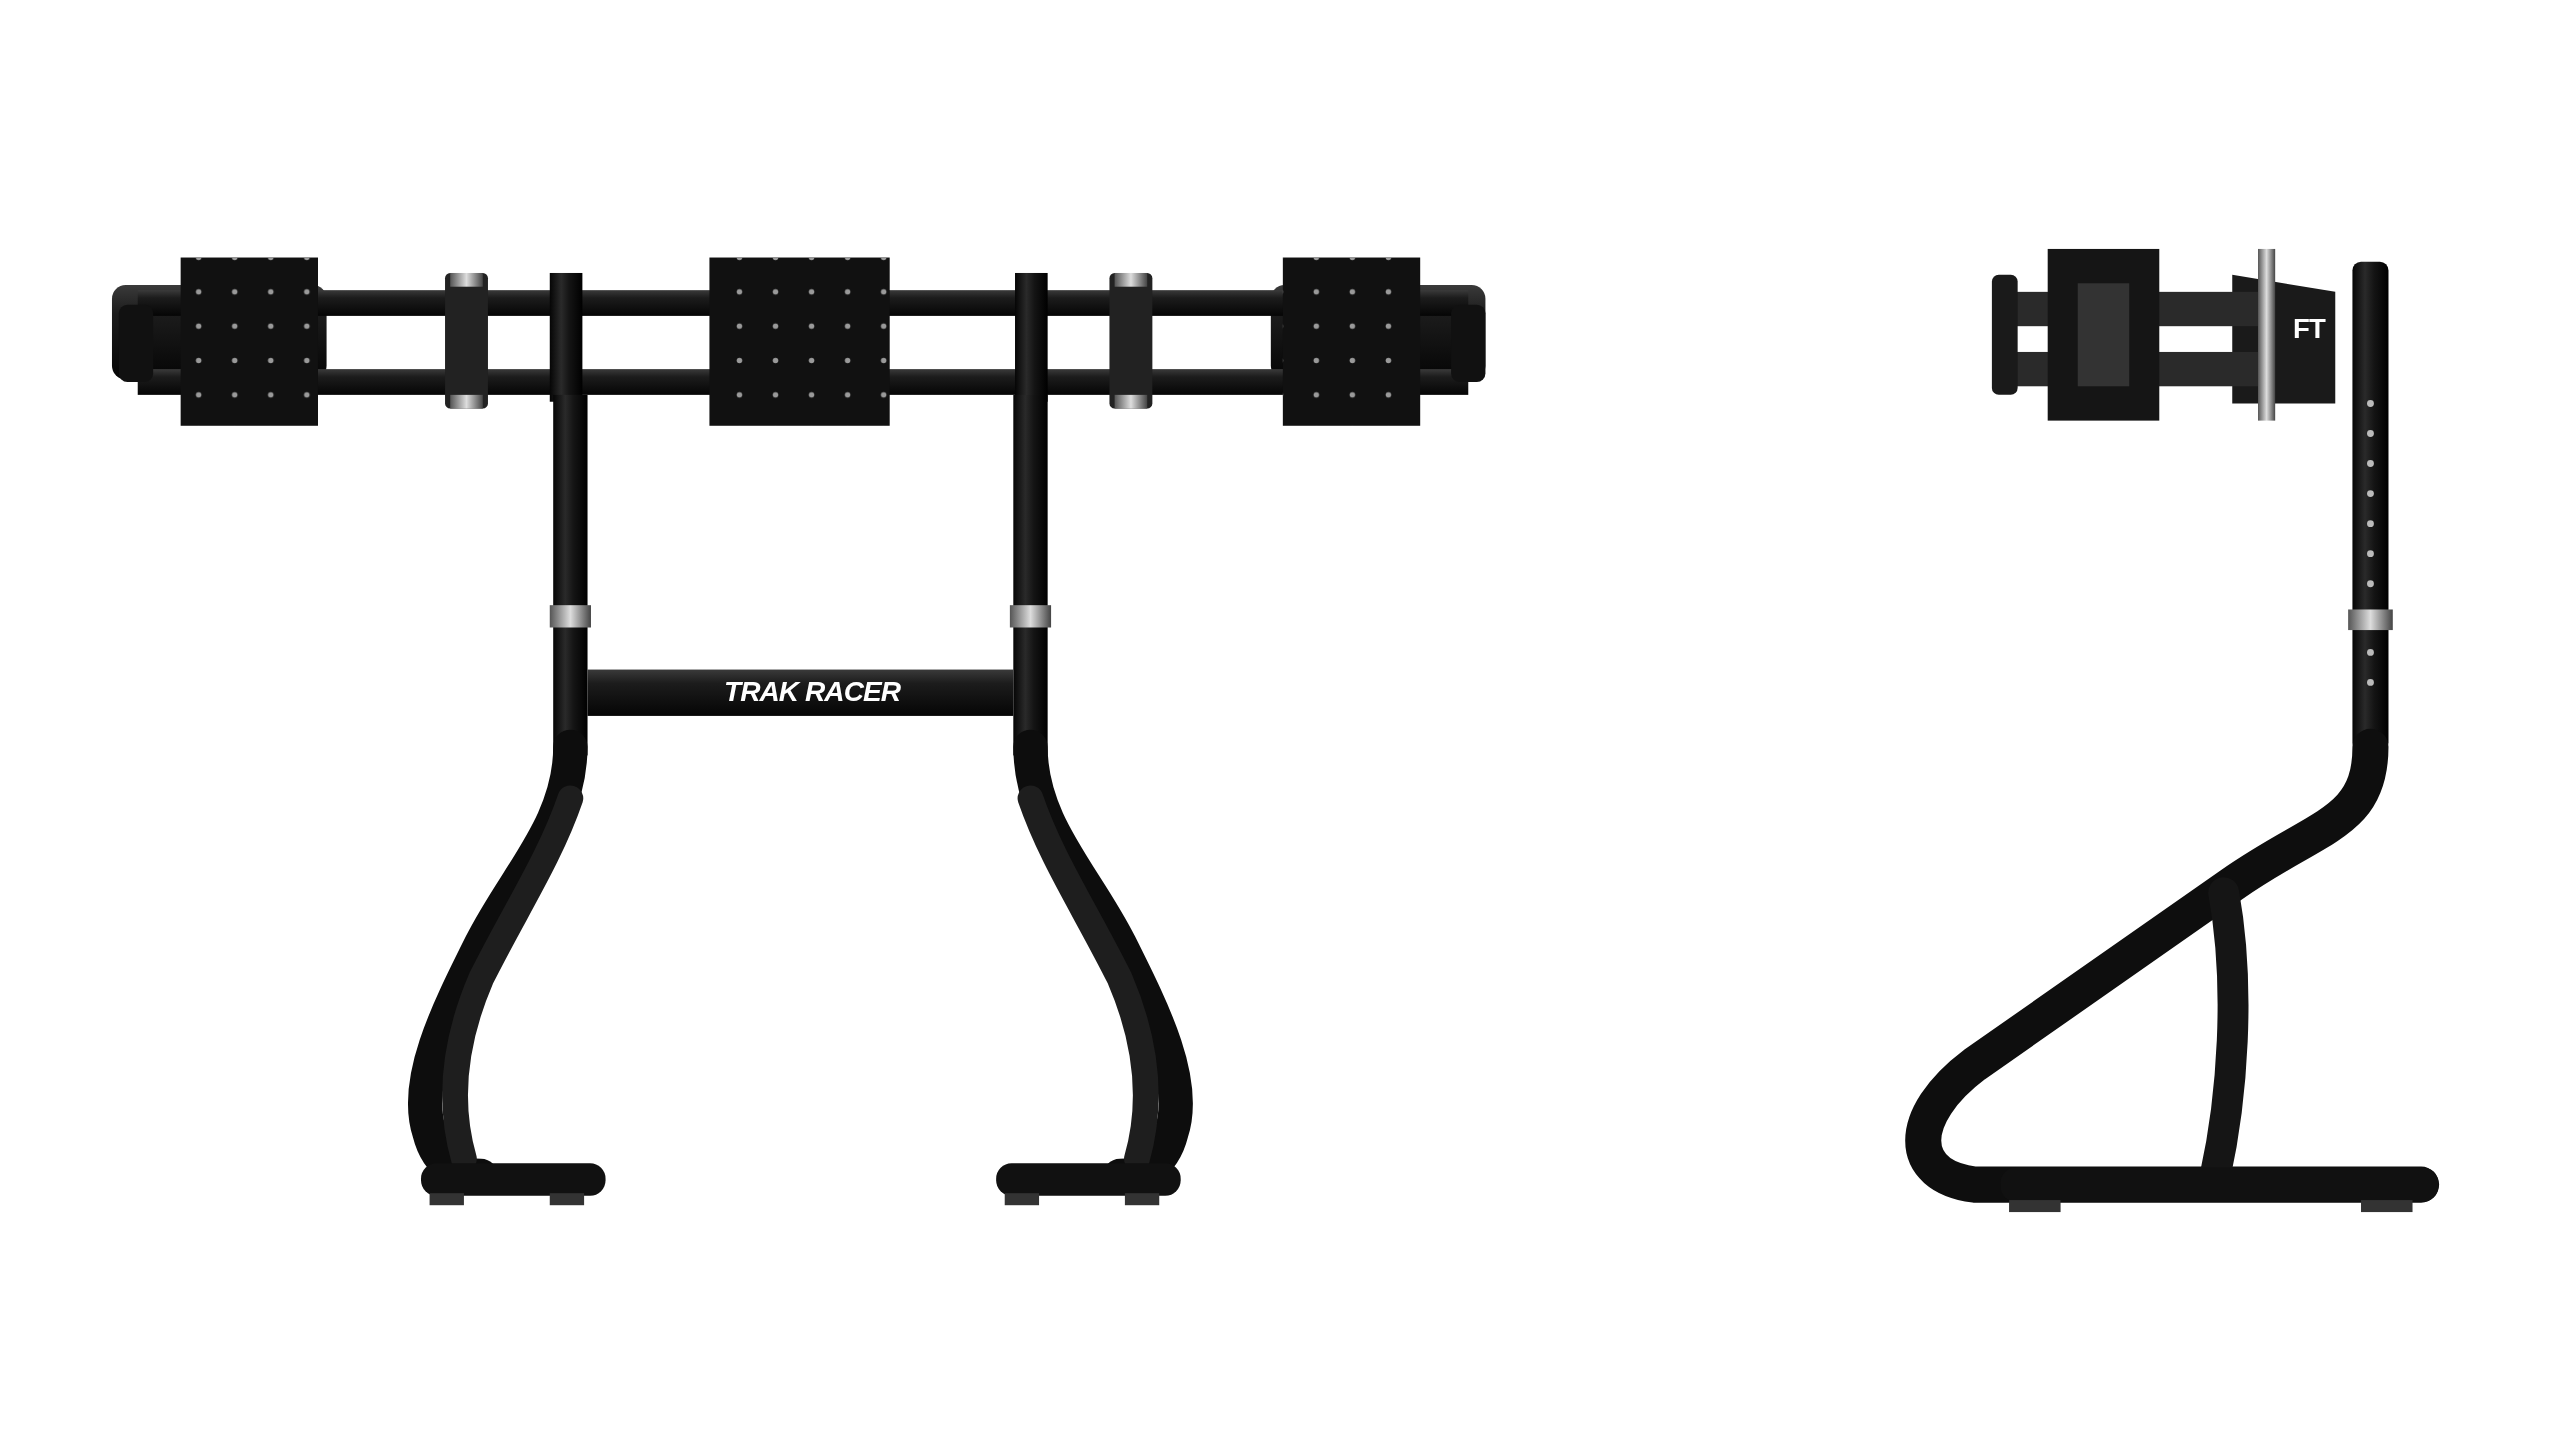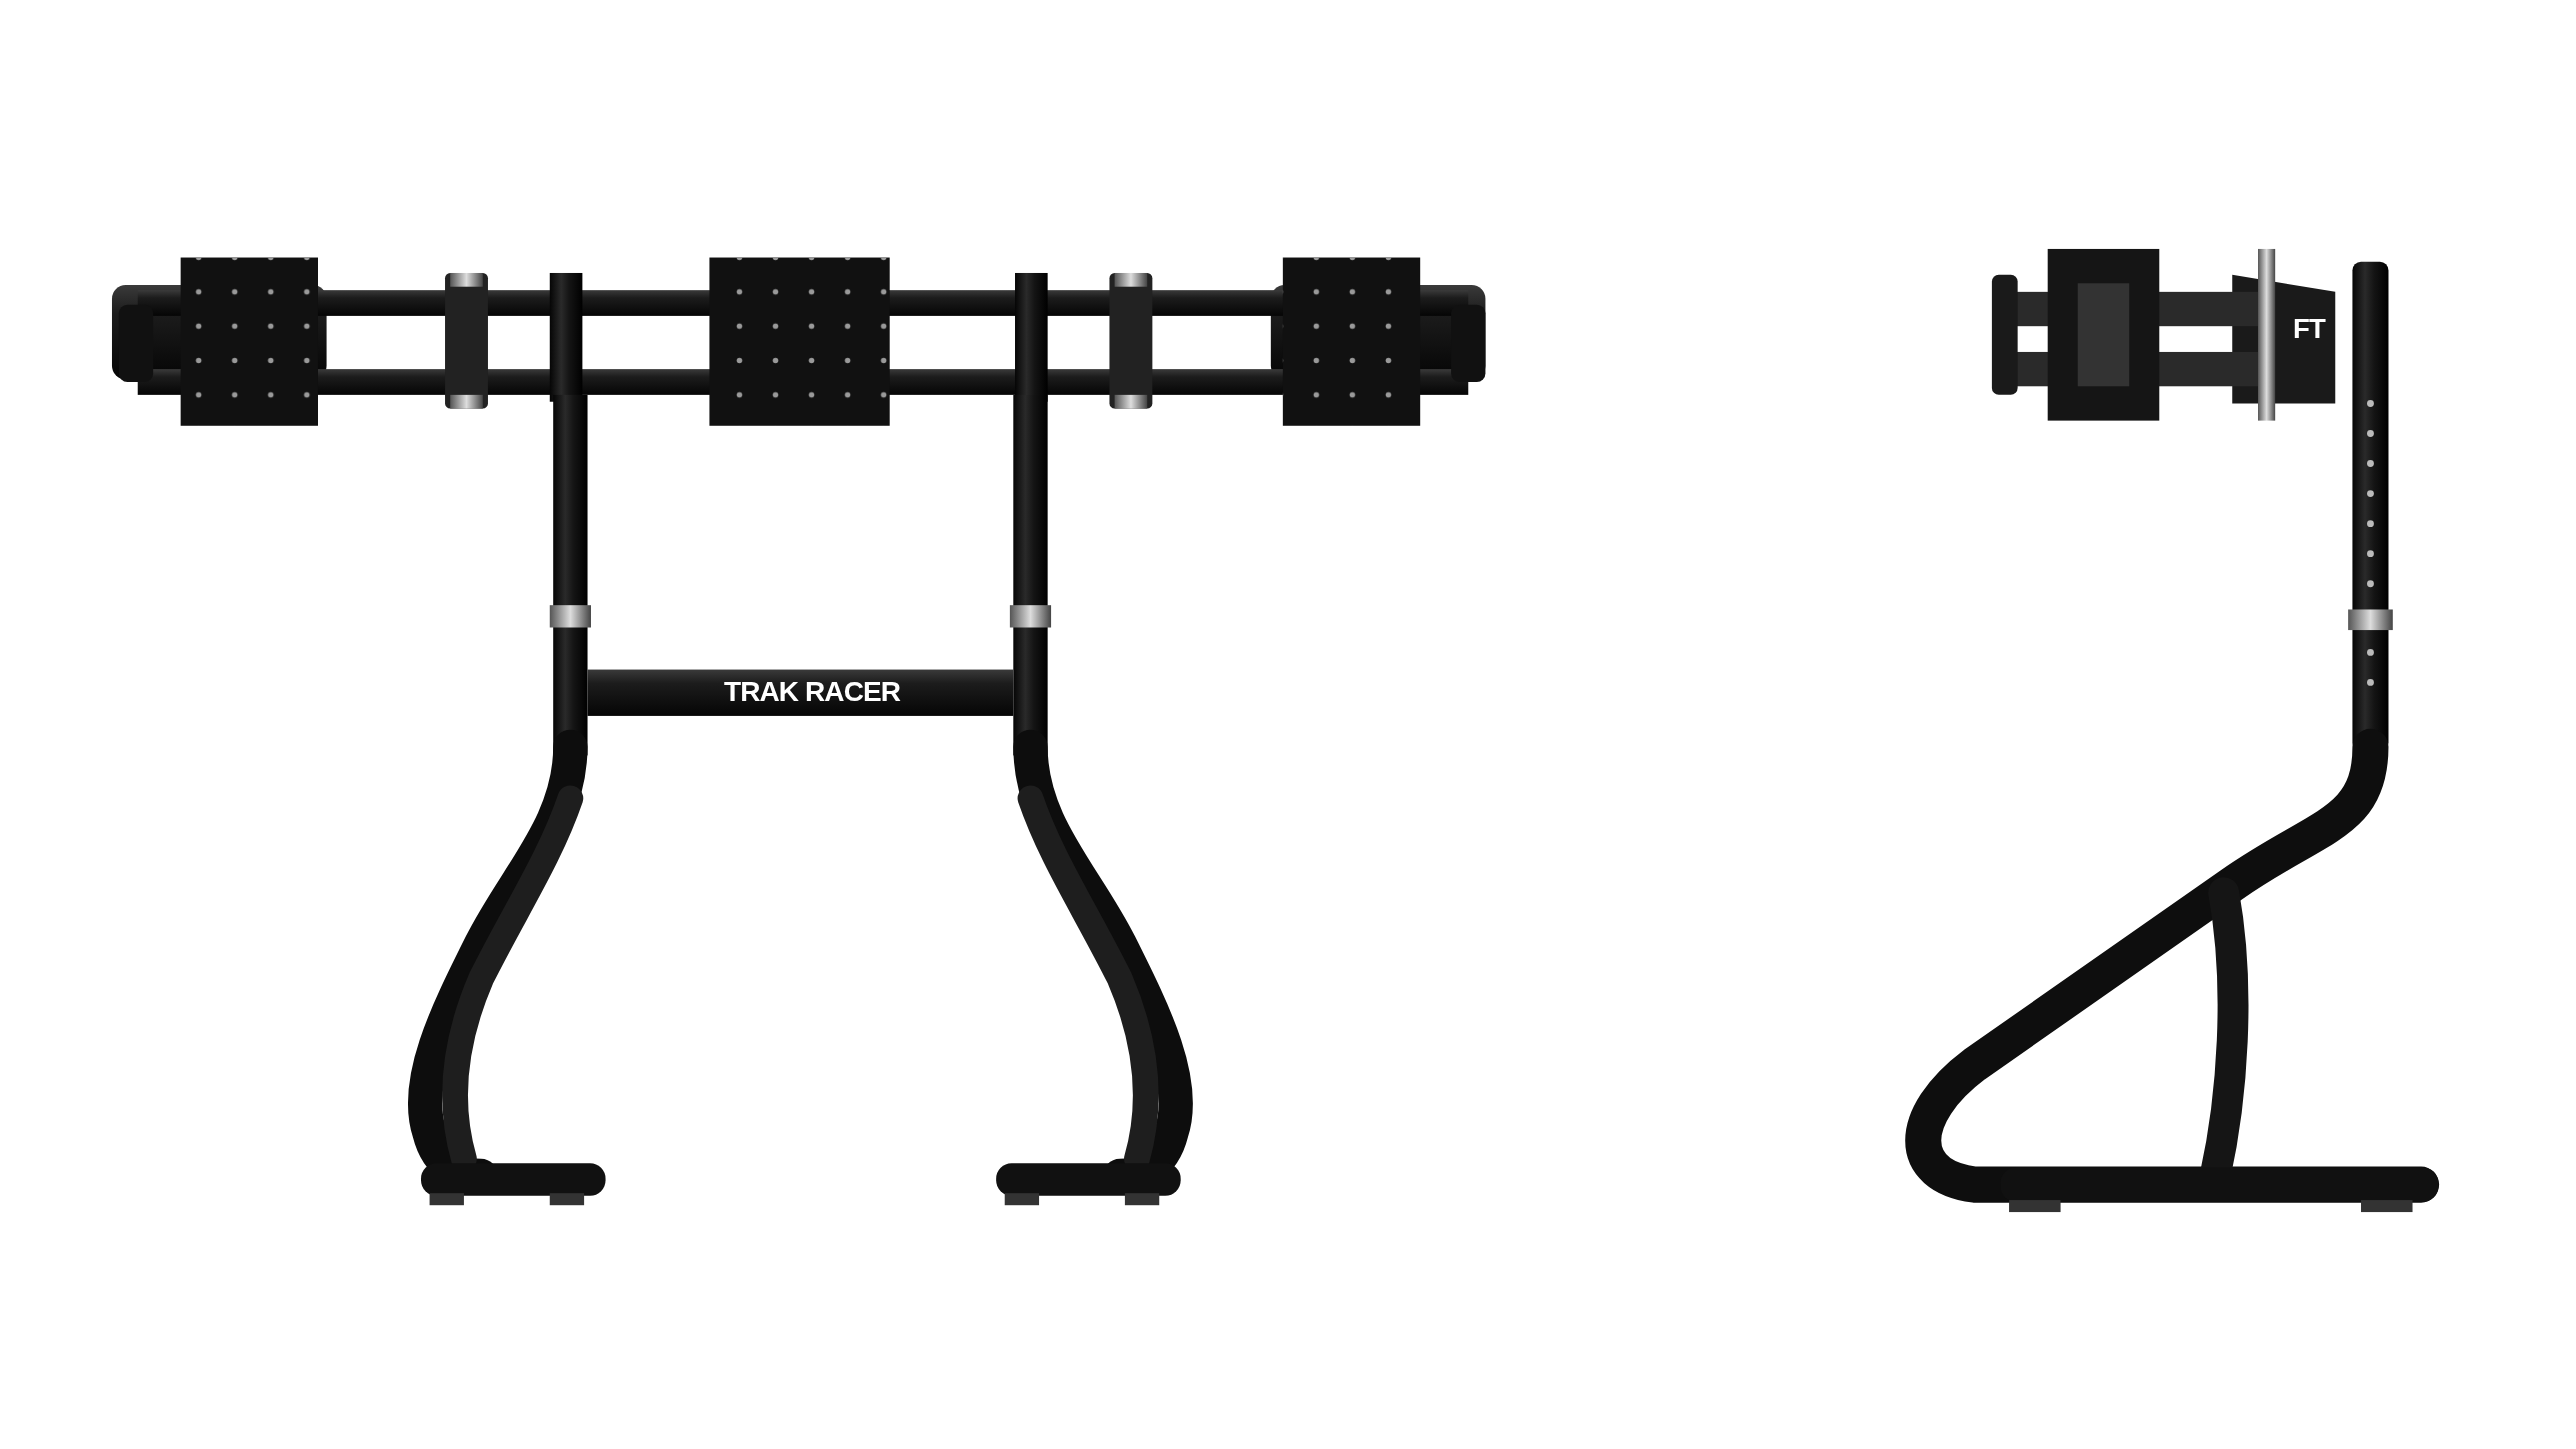--- a/index.html
+++ b/index.html
@@ -1,18 +1,18 @@
 <!DOCTYPE html>
 <html style="font-size:13.7px"><head>
 <meta charset="utf-8">
 <style>
   html,body{margin:0;padding:0;background:#ffffff;}
   body{width:2576px;height:1449px;position:relative;overflow:hidden;font-family:"Liberation Sans",sans-serif;}
   svg{position:absolute;left:0;top:0;}
-  .logo{position:absolute;color:#ffffff;font-weight:bold;letter-spacing:-0.9px;font-family:"Liberation Sans",sans-serif;}
+  .logo{position:absolute;color:#ffffff;font-weight:bold;font-style:italic;letter-spacing:-0.9px;font-family:"Liberation Sans",sans-serif;}
 </style>
 </head>
 <body>
 
 <svg width="2576" height="1449" viewBox="0 0 3000 1688">
   <defs>
     <linearGradient id="tubeV" x1="0" x2="1" y1="0" y2="0">
       <stop offset="0" stop-color="#050505"></stop>
       <stop offset="0.35" stop-color="#2a2a2a"></stop>
       <stop offset="0.6" stop-color="#141414"></stop>

